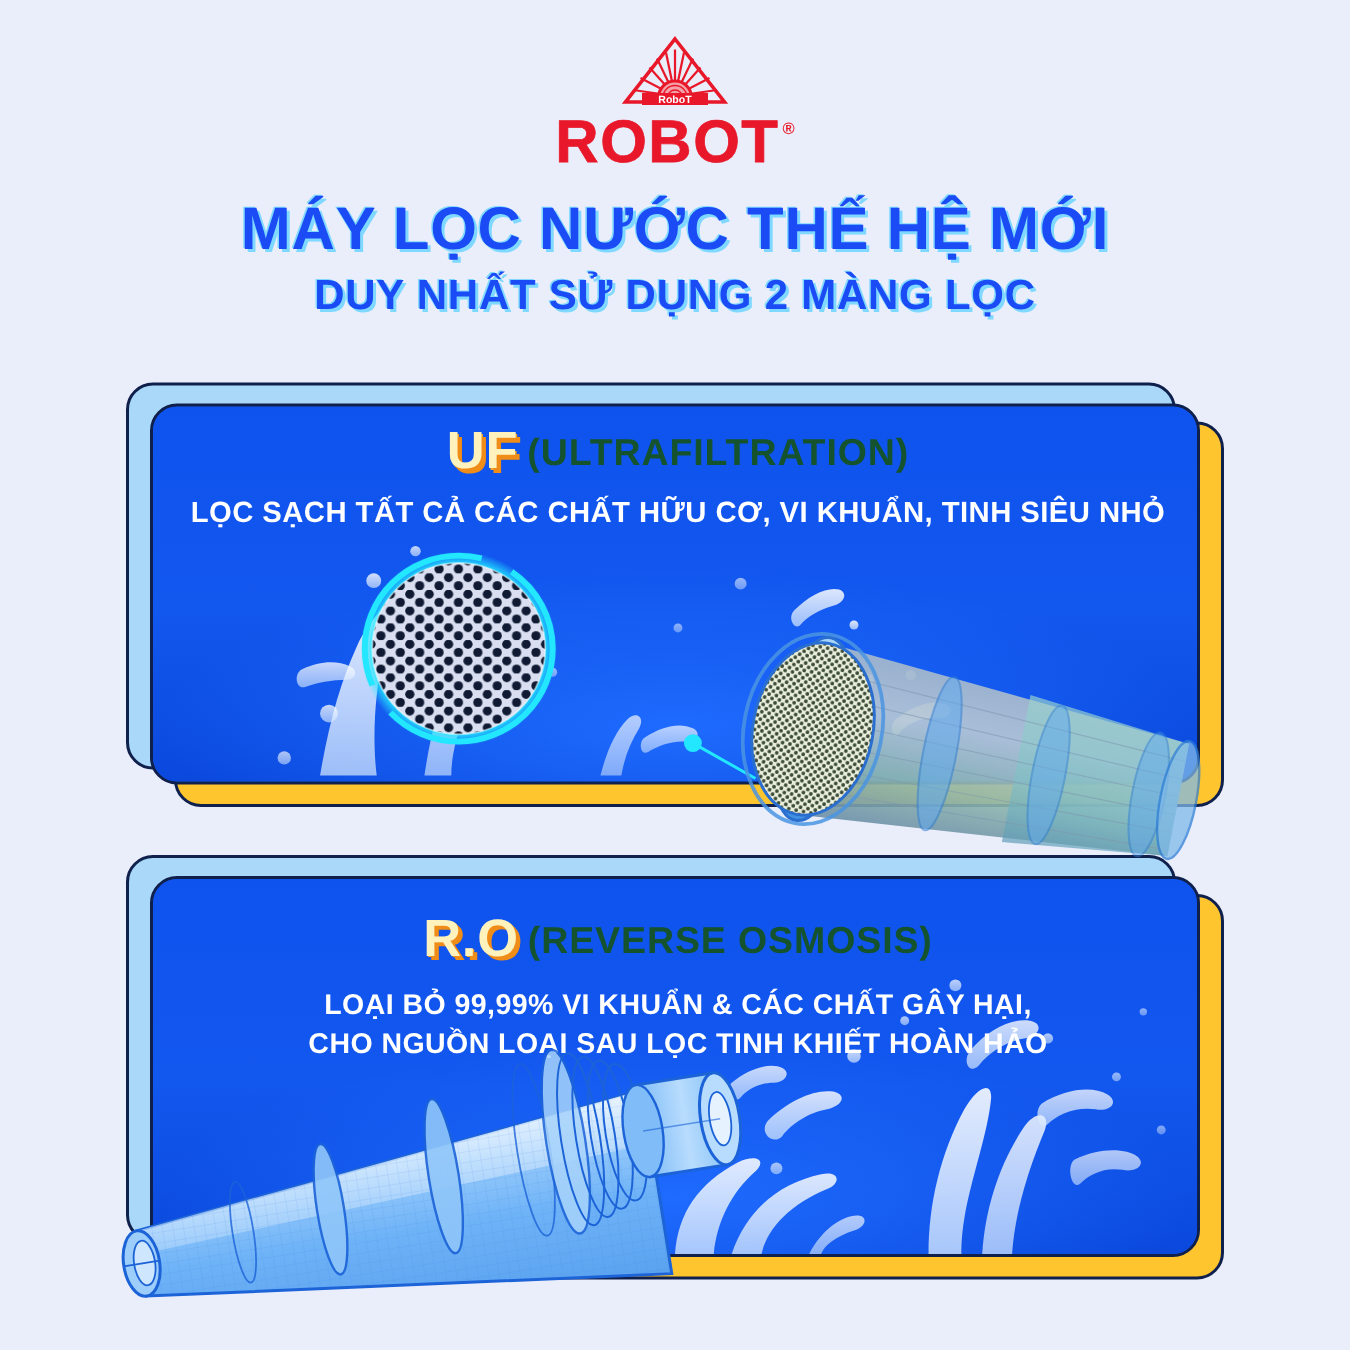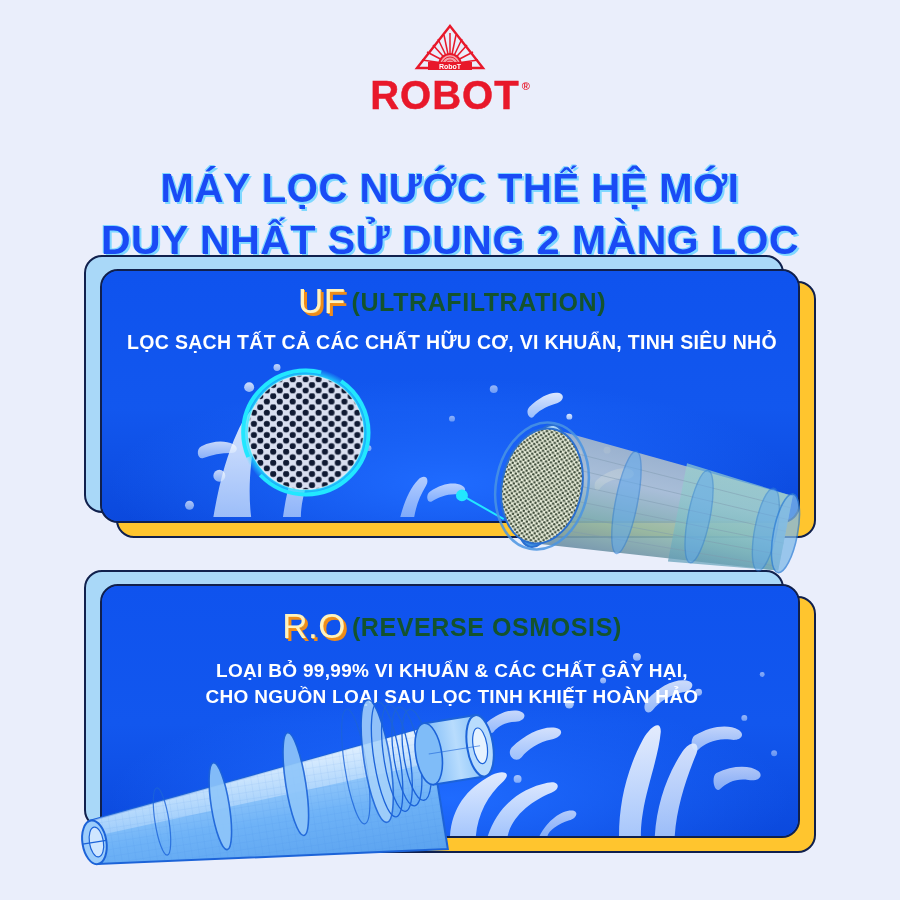--- a/index.html
+++ b/index.html
@@ -59,33 +59,32 @@
     margin-bottom: 22px;
     margin-left: 2px;
   }
 
   
   .headline {
     position: absolute;
     left: 0; right: 0;
     top: 128px;
     text-align: center;
-    margin-top: 35px;
   }
   .headline-line {
     font-size: 40px;
     font-weight: 900;
     color: #1a4bf5;
     letter-spacing: 0.5px;
     line-height: 1.28;
     text-shadow: 2px 2px 0 #7fd8ff, -1px -1px 0 #7fd8ff;
     white-space: nowrap;
     font-family: "Liberation Sans", sans-serif;
   }
-  .headline-line.l2 { font-size: 41px; }
+  .headline-line.l2 { font-size: 28px; }
 
   
   .card-stack { position: absolute; }
 
   #uf-stack { left: 84px; top: 255px; width: 736px; height: 285px; }
   #ro-stack { left: 84px; top: 570px; width: 736px; height: 285px; }
 
   .card-layer {
     position: absolute;
     border-radius: 18px;
@@ -123,21 +122,21 @@
     left: 0; right: 0;
     text-align: center;
     white-space: nowrap;
     z-index: 6;
   }
   #uf-head { top: 26px; }
   #ro-head { top: 36px; }
 
   .abbr {
     font-size: 35px;
-    font-weight: 400;
+    font-weight: 700;
     color: #fff2bd;
     letter-spacing: 0.5px;
     text-shadow: 3px 3px 0 #f08c18, 1px 1px 0 #f5a623;
     vertical-align: -2px;
     font-family: "Liberation Sans", sans-serif;
   }
   .expansion {
     font-size: 25px;
     font-weight: 900;
     color: #14532d;

